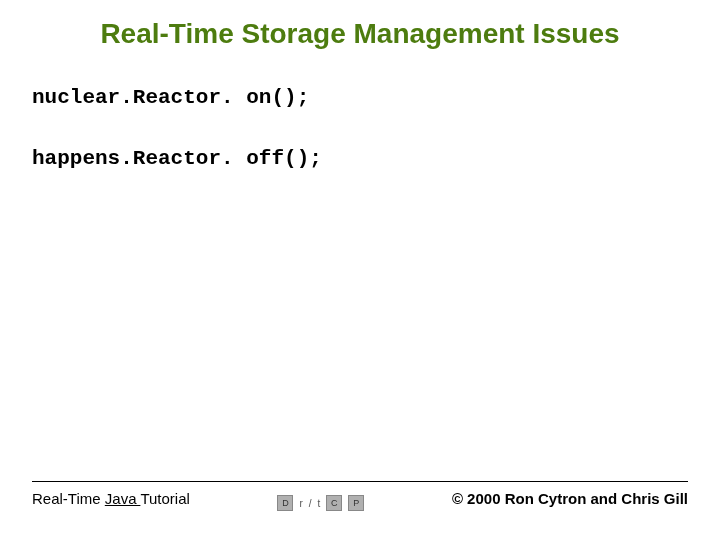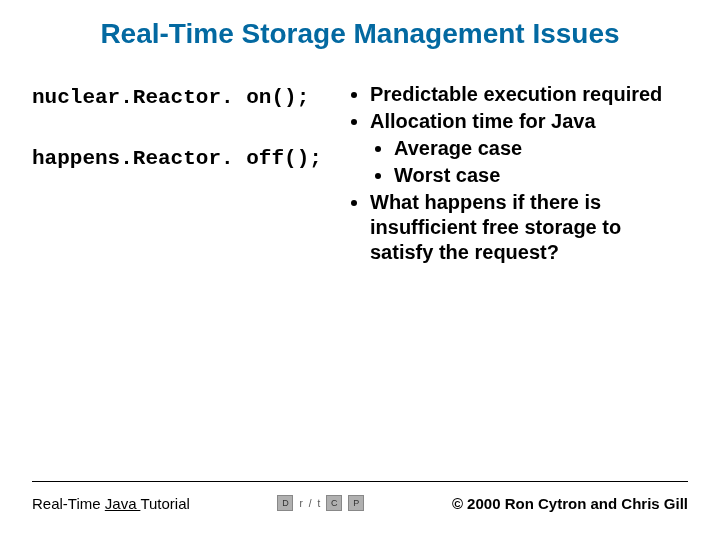--- a/index.html
+++ b/index.html
@@ -19,21 +19,21 @@
     box-sizing: border-box;
   }
   .title {
     position: absolute;
     top: 18px;
     left: 0;
     width: 100%;
     text-align: center;
     font-size: 28px;
     font-weight: bold;
-    color: #0369a1;
+    color: #4d7c0f;
   }
   .code-col {
     position: absolute;
     top: 84px;
     left: 32px;
     width: 300px;
     font-family: "Courier New", Courier, monospace;
     font-size: 21px;
     font-weight: bold;
     line-height: 1.3;
@@ -71,21 +71,20 @@
     bottom: 58px;
     border-top: 1px solid #000;
   }
   .footer {
     position: absolute;
     left: 32px;
     right: 32px;
     bottom: 24px;
     height: 26px;
     display: flex;
-    align-items: center;
     justify-content: space-between;
     font-size: 15px;
     color: #000;
   }
   .footer-left {
     font-weight: normal;
   }
   .footer-left .underline {
     text-decoration: underline;
   }
@@ -120,33 +119,20 @@
 
 <div class="slide">
 
   <div class="title">Real-Time Storage Management Issues</div>
 
   <div class="code-col">
     <div class="code-line">nuclear.Reactor. on();</div>
     <div class="code-line">happens.Reactor. off();</div>
   </div>
 
-  <div class="bullets-col">
-    <ul>
-      <li>Predictable execution required</li>
-      <li>
-        <span>Allocation time for Java</span>
-        <ul>
-          <li>Average case</li>
-          <li>Worst case</li>
-        </ul>
-      </li>
-      <li>What happens if there is insufficient free storage to satisfy the request?</li>
-    </ul>
-  </div>
 
   <div class="footer-line"></div>
 
   <div class="footer">
     <div class="footer-left">
       <span>Real-Time </span><span class="underline">Java </span><span>Tutorial</span>
     </div>
     <div class="footer-center">
       <span class="dot">D</span>
       <span class="sep">r</span>

